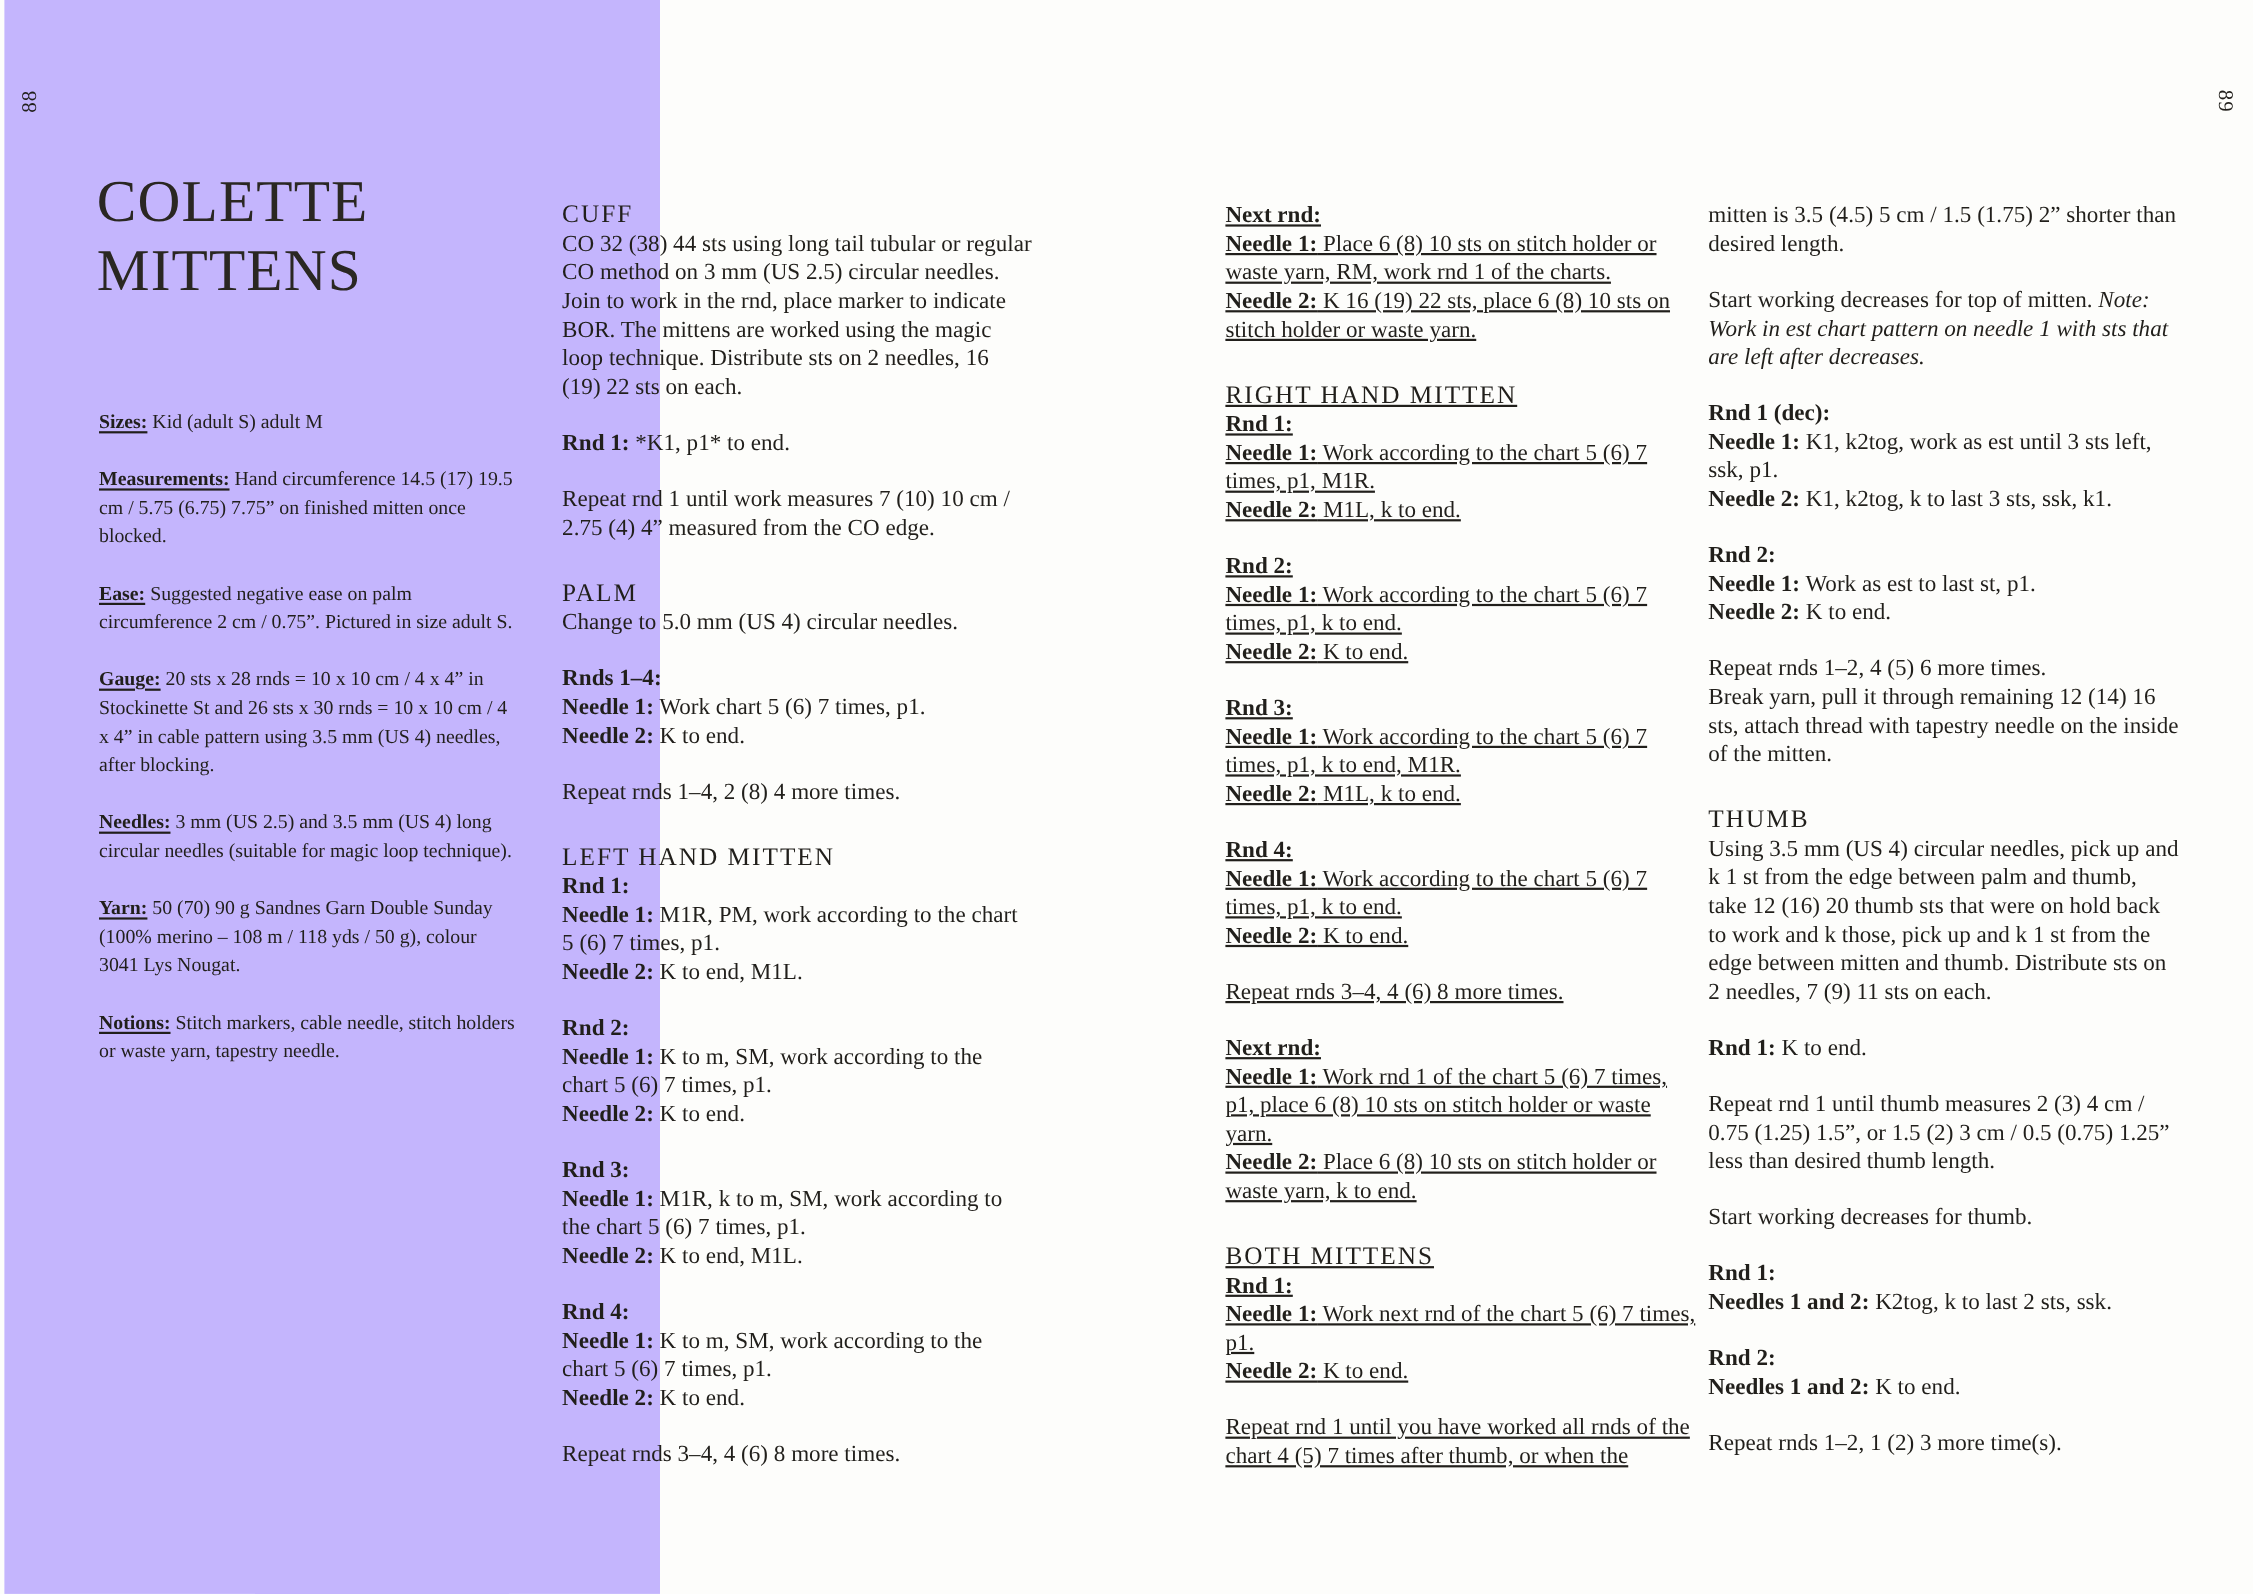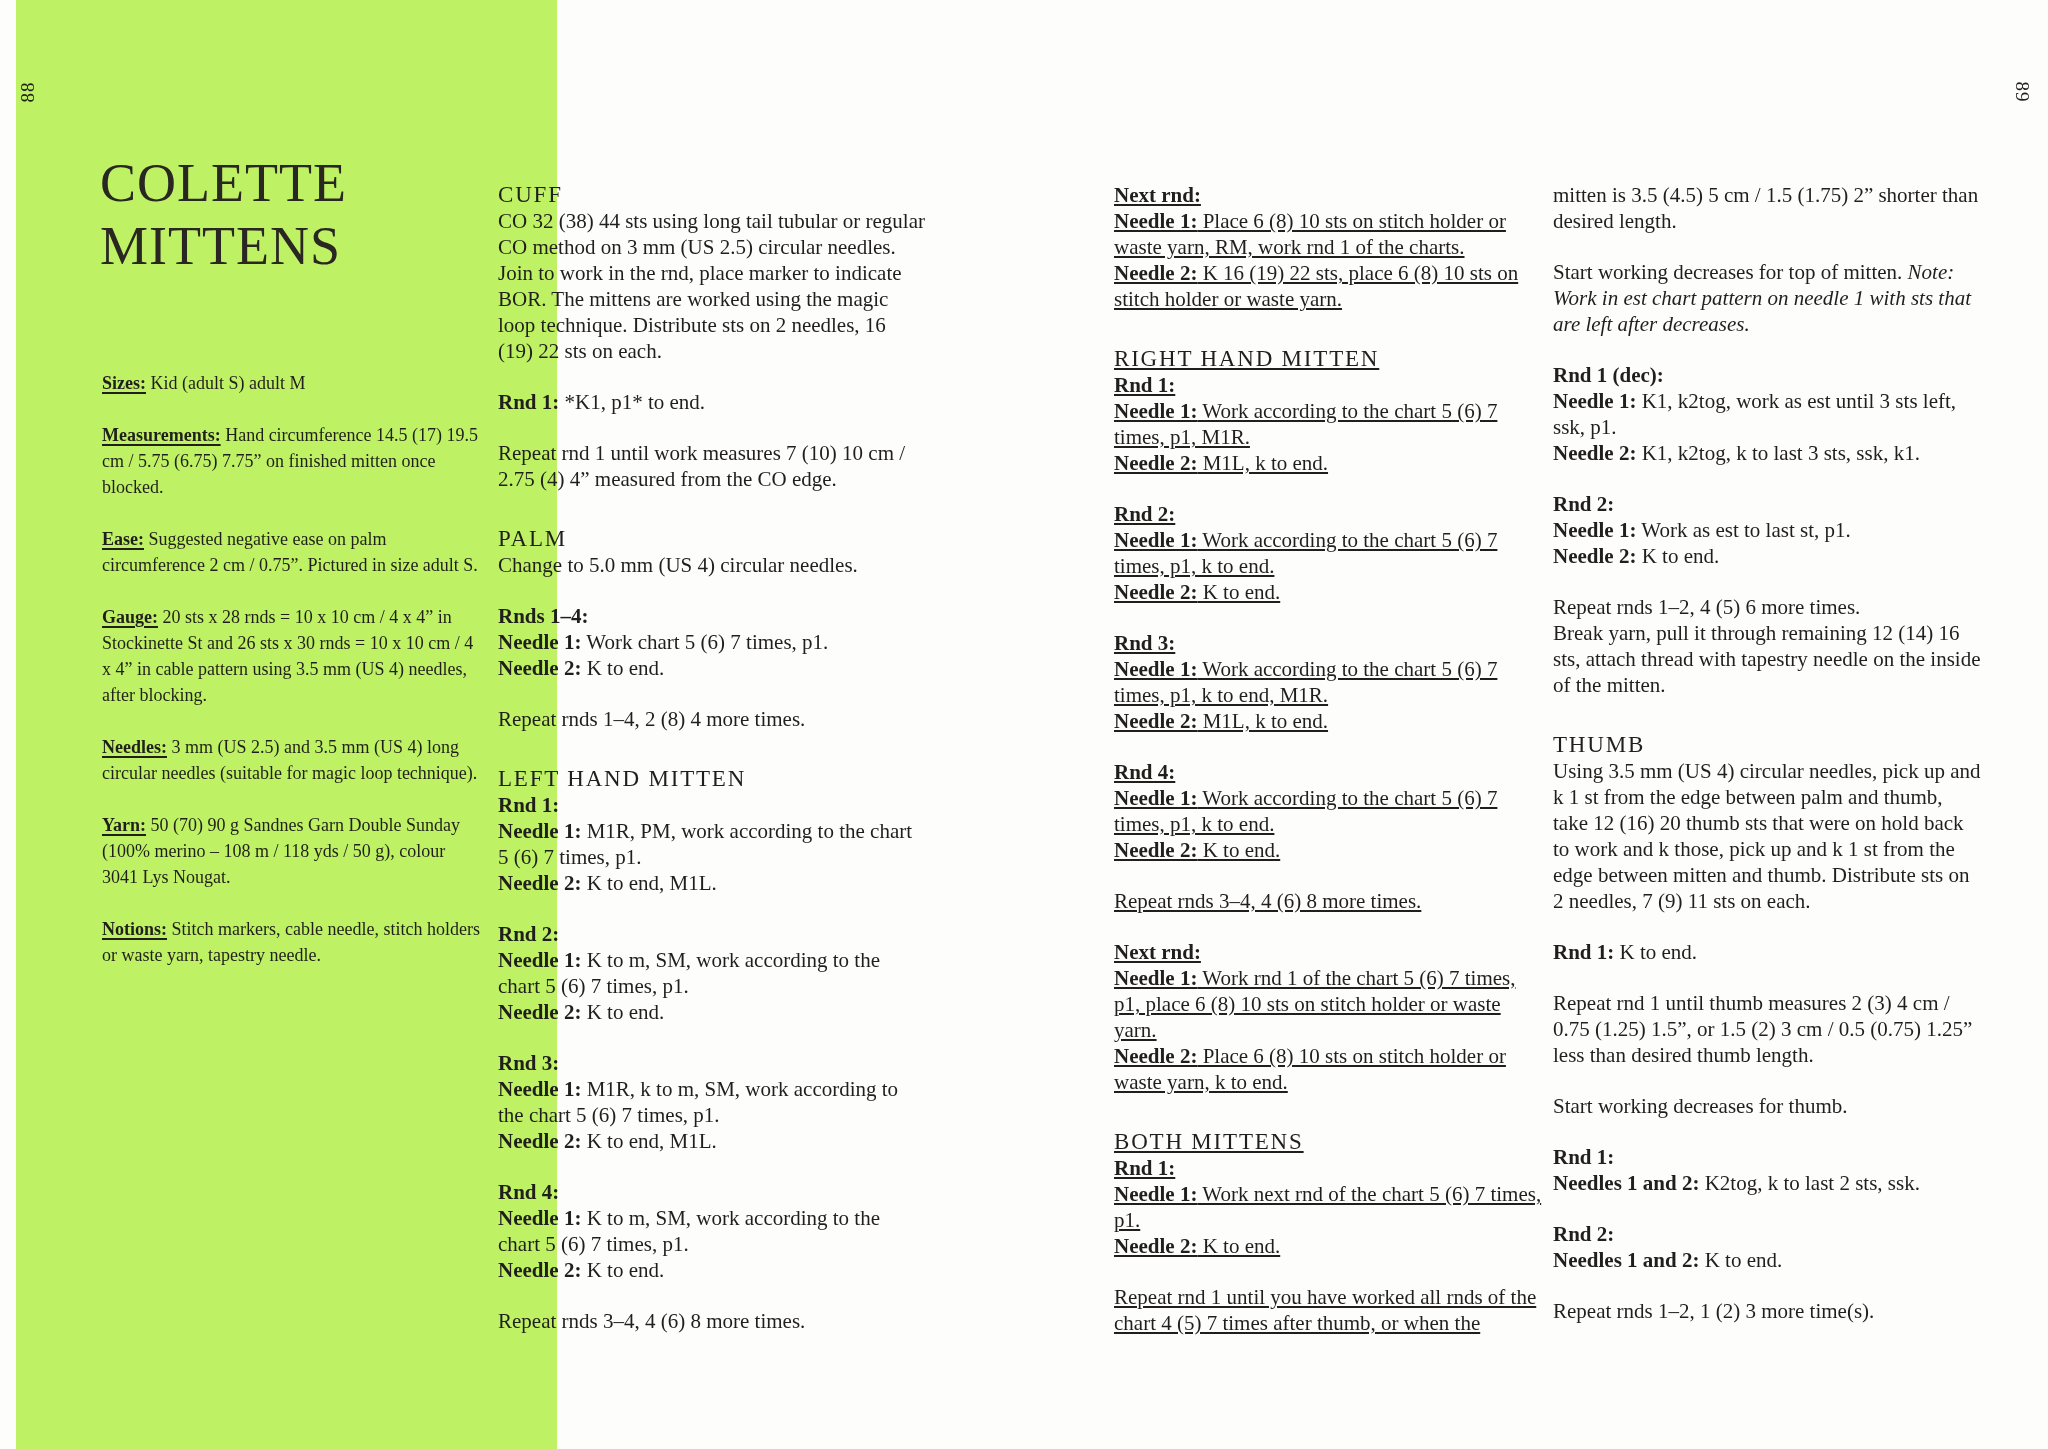--- a/index.html
+++ b/index.html
@@ -7,22 +7,22 @@
     width:2048px;height:1449px;
     background:#fdfdfb;
     font-family:"Liberation Serif","DejaVu Serif",serif;
     color:#211f1b;
     -webkit-font-smoothing:antialiased;
   }
   .spread{position:relative;width:2048px;height:1449px;overflow:hidden;}
 
   
   .sidebar{
-    position:absolute;left:16px;top:0;width:541px;height:1449px;
-    background:#bef264;
+    position:absolute;left:4px;top:0;width:596px;height:1449px;
+    background:#c4b5fd;
   }
 
   
   .page-num{
     position:absolute;font-size:19px;letter-spacing:1px;color:#211f1b;
     width:40px;height:40px;display:flex;align-items:center;justify-content:center;
   }
   .page-num.left{left:8px;top:72px;transform:rotate(-90deg);}
   .page-num.right{right:6px;top:72px;transform:rotate(90deg);}
 
@@ -45,21 +45,21 @@
     text-decoration:underline;
     text-decoration-thickness:1.5px;
     text-underline-offset:3px;
   }
 
   
   .col{
     position:absolute;top:182px;
     font-size:21px;line-height:26px;
   }
-  #col-0{left:498px;width:428px;}
+  #col-0{left:511px;width:428px;}
   #col-1{left:1114px;width:430px;text-decoration:underline;}
   #col-2{left:1553px;width:428px;}
 
   .block{margin:25px 0 0 0;}
   .block:first-child{margin-top:0;}
   .block.hh{margin-top:34px;}
   .block.hh:first-child{margin-top:0;}
   .section-heading{
     display:block;
     font-size:23px;letter-spacing:1.8px;

